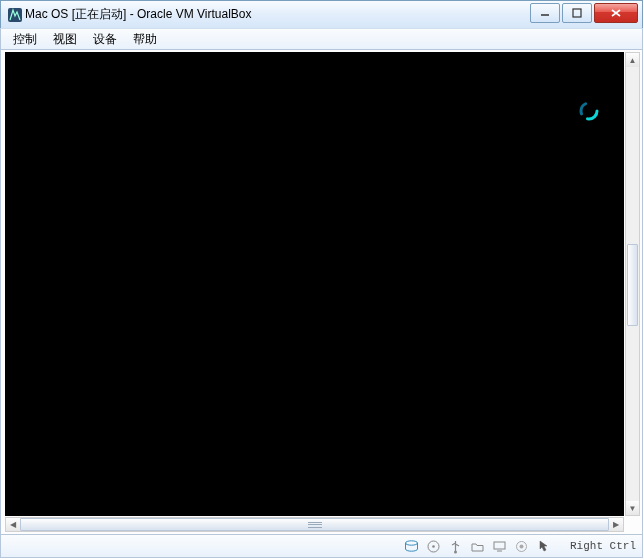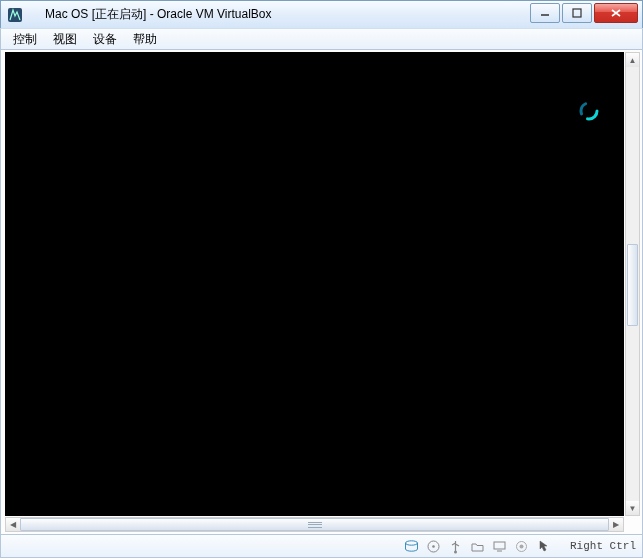--- a/index.html
+++ b/index.html
@@ -25,21 +25,21 @@
   position: relative;
   box-sizing: border-box;
 }
 .title-icon {
   width: 16px;
   height: 16px;
   margin-left: 6px;
   display: inline-block;
 }
 .title-text {
-  margin-left: 22px;
+  margin-left: 2px;
   color: #000;
 }
 .win-controls {
   position: absolute;
   right: 4px;
   top: 2px;
   display: flex;
 }
 .win-btn {
   width: 28px;

